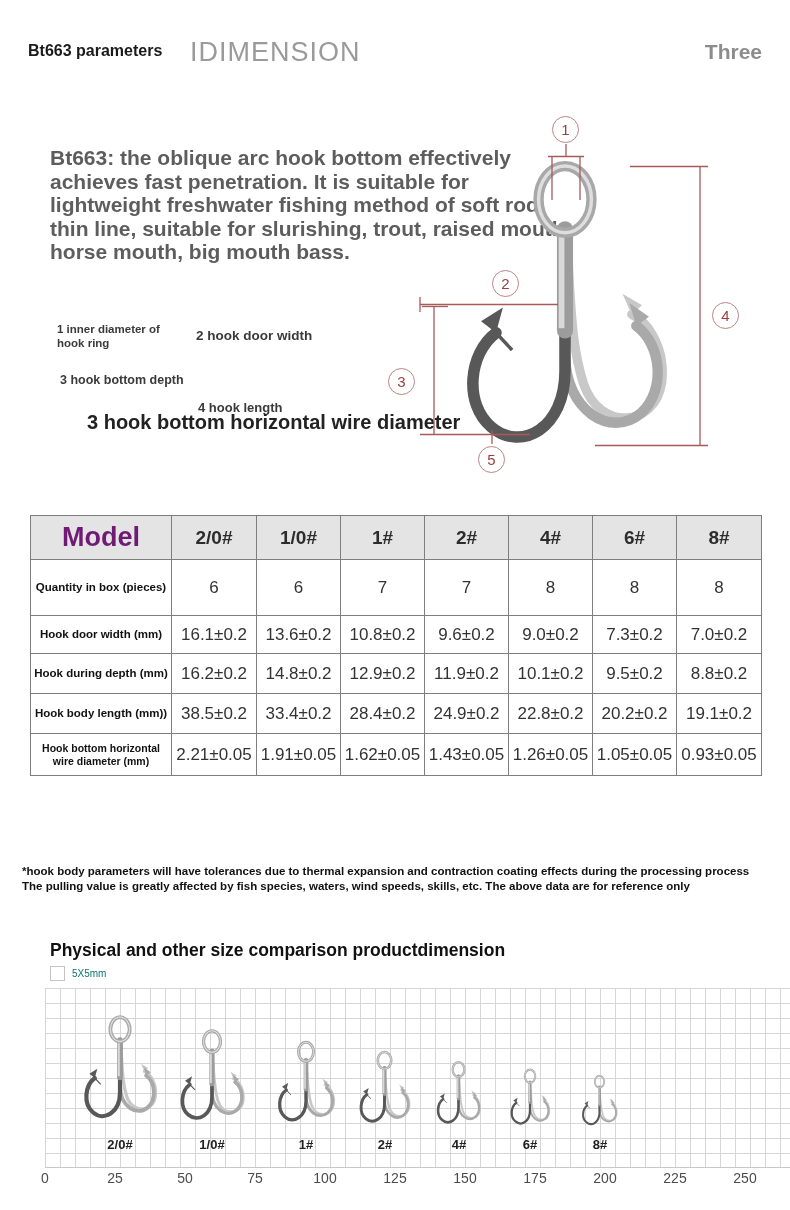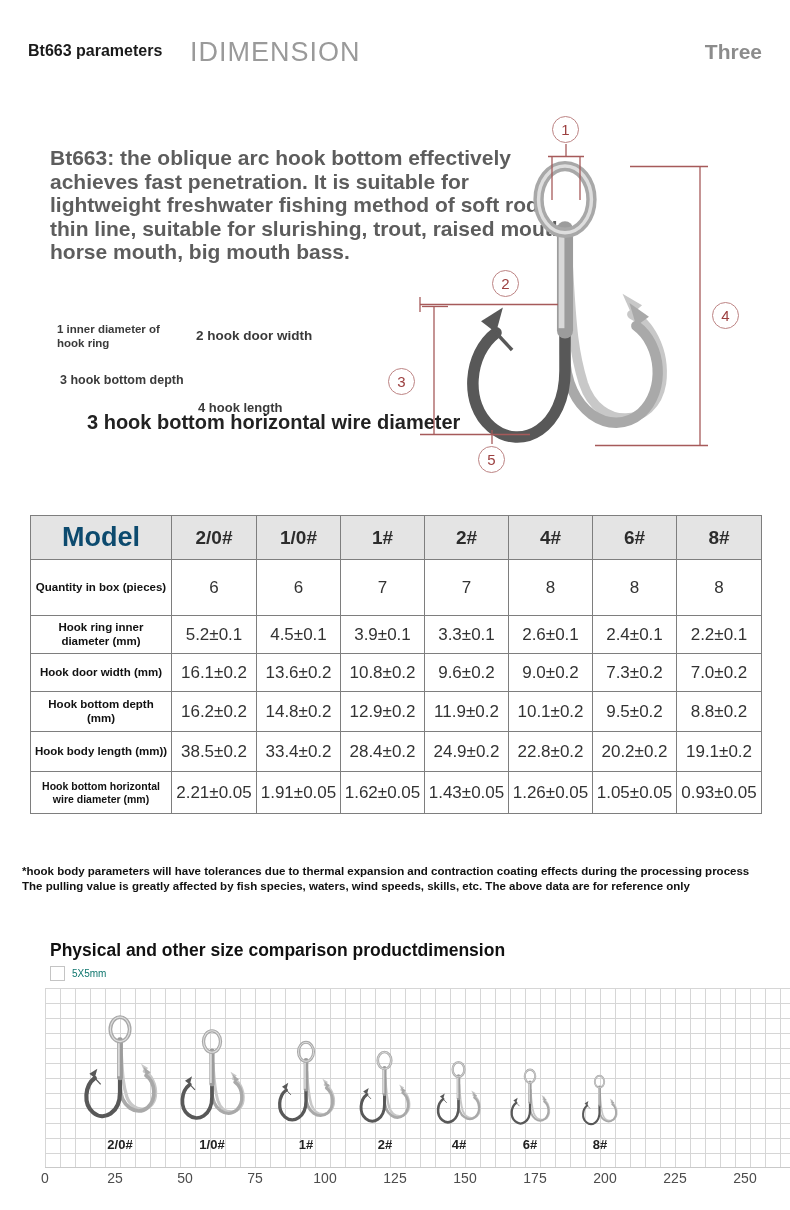--- a/index.html
+++ b/index.html
@@ -39,21 +39,21 @@
 
   
   table.spec {
     position:absolute; left:30px; top:515px; width:731px;
     border-collapse:collapse; table-layout:fixed; background:#fff;
   }
   table.spec th, table.spec td {
     border:1px solid #7e7e7e; text-align:center; vertical-align:middle; padding:2px 3px;
   }
   table.spec thead th { background:#e4e4e4; }
-  .model-cell { font-size:27px; font-weight:bold; color:#0c4a6e; }
+  .model-cell { font-size:27px; font-weight:bold; color:#701a75; }
   .size-cell { font-size:19px; font-weight:600; color:#2c2c2c; }
   .row-label { font-size:11.5px; font-weight:bold; color:#111; line-height:1.2; }
   .val-cell { font-size:17px; color:#333; }
 
   
   .footnote {
     left:22px; top:864px; width:750px;
     font-size:11.5px; font-weight:bold; color:#111; line-height:1.3;
   }
 
@@ -163,41 +163,31 @@
       <td class="row-label">Quantity in box (pieces)</td>
       <td class="val-cell">6</td>
       <td class="val-cell">6</td>
       <td class="val-cell">7</td>
       <td class="val-cell">7</td>
       <td class="val-cell">8</td>
       <td class="val-cell">8</td>
       <td class="val-cell">8</td>
     </tr>
     <tr style="height:38px">
-      <td class="row-label">Hook ring inner diameter (mm)</td>
-      <td class="val-cell">5.2±0.1</td>
-      <td class="val-cell">4.5±0.1</td>
-      <td class="val-cell">3.9±0.1</td>
-      <td class="val-cell">3.3±0.1</td>
-      <td class="val-cell">2.6±0.1</td>
-      <td class="val-cell">2.4±0.1</td>
-      <td class="val-cell">2.2±0.1</td>
-    </tr>
-    <tr style="height:38px">
       <td class="row-label">Hook door width (mm)</td>
       <td class="val-cell">16.1±0.2</td>
       <td class="val-cell">13.6±0.2</td>
       <td class="val-cell">10.8±0.2</td>
       <td class="val-cell">9.6±0.2</td>
       <td class="val-cell">9.0±0.2</td>
       <td class="val-cell">7.3±0.2</td>
       <td class="val-cell">7.0±0.2</td>
     </tr>
     <tr style="height:40px">
-      <td class="row-label">Hook bottom depth (mm)</td>
+      <td class="row-label">Hook during depth (mm)</td>
       <td class="val-cell">16.2±0.2</td>
       <td class="val-cell">14.8±0.2</td>
       <td class="val-cell">12.9±0.2</td>
       <td class="val-cell">11.9±0.2</td>
       <td class="val-cell">10.1±0.2</td>
       <td class="val-cell">9.5±0.2</td>
       <td class="val-cell">8.8±0.2</td>
     </tr>
     <tr style="height:40px">
       <td class="row-label">Hook body length (mm))</td>

